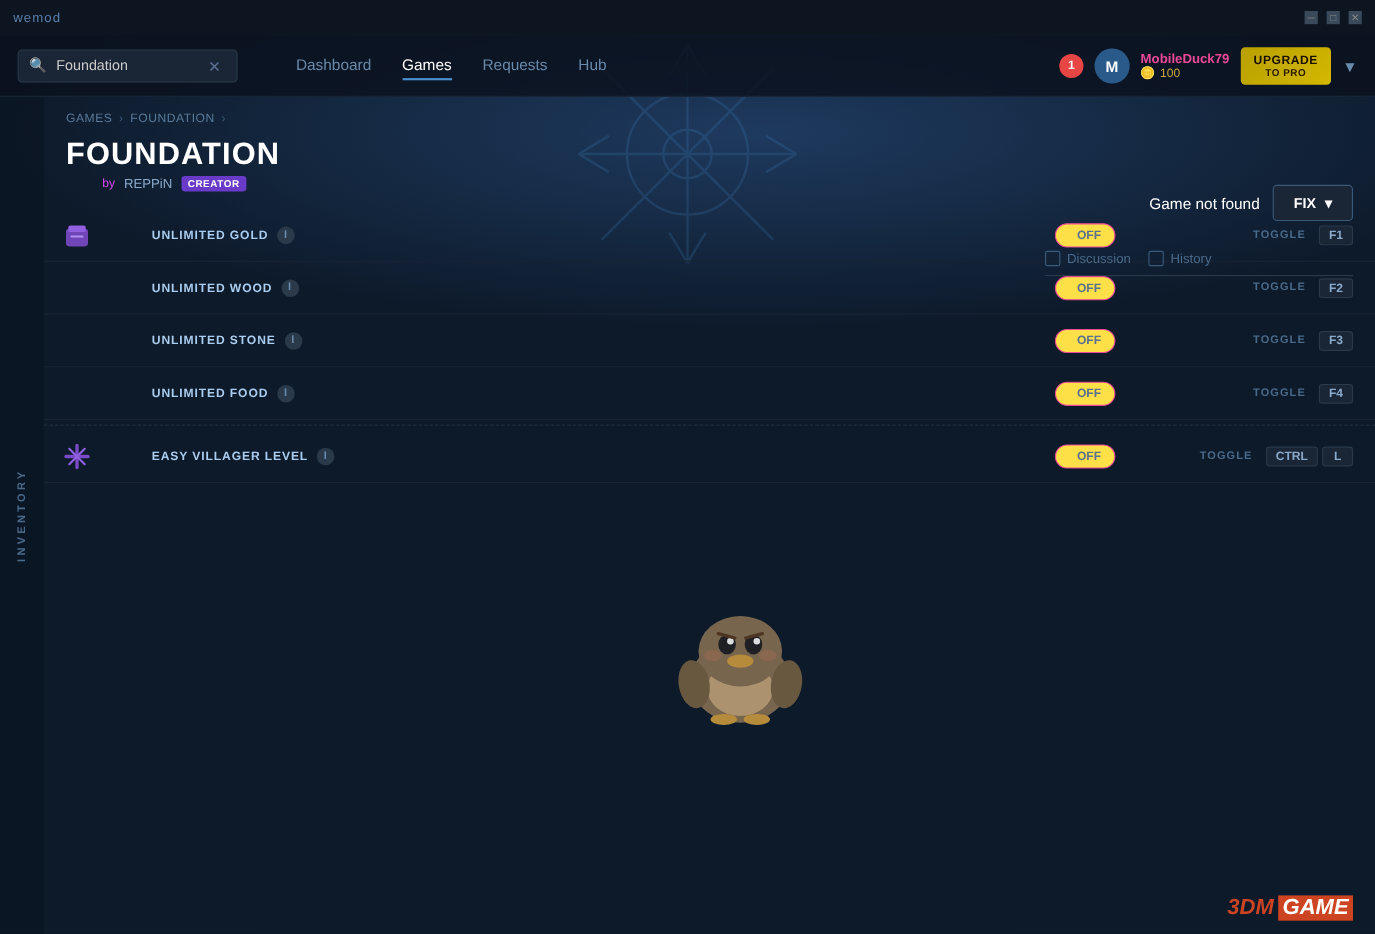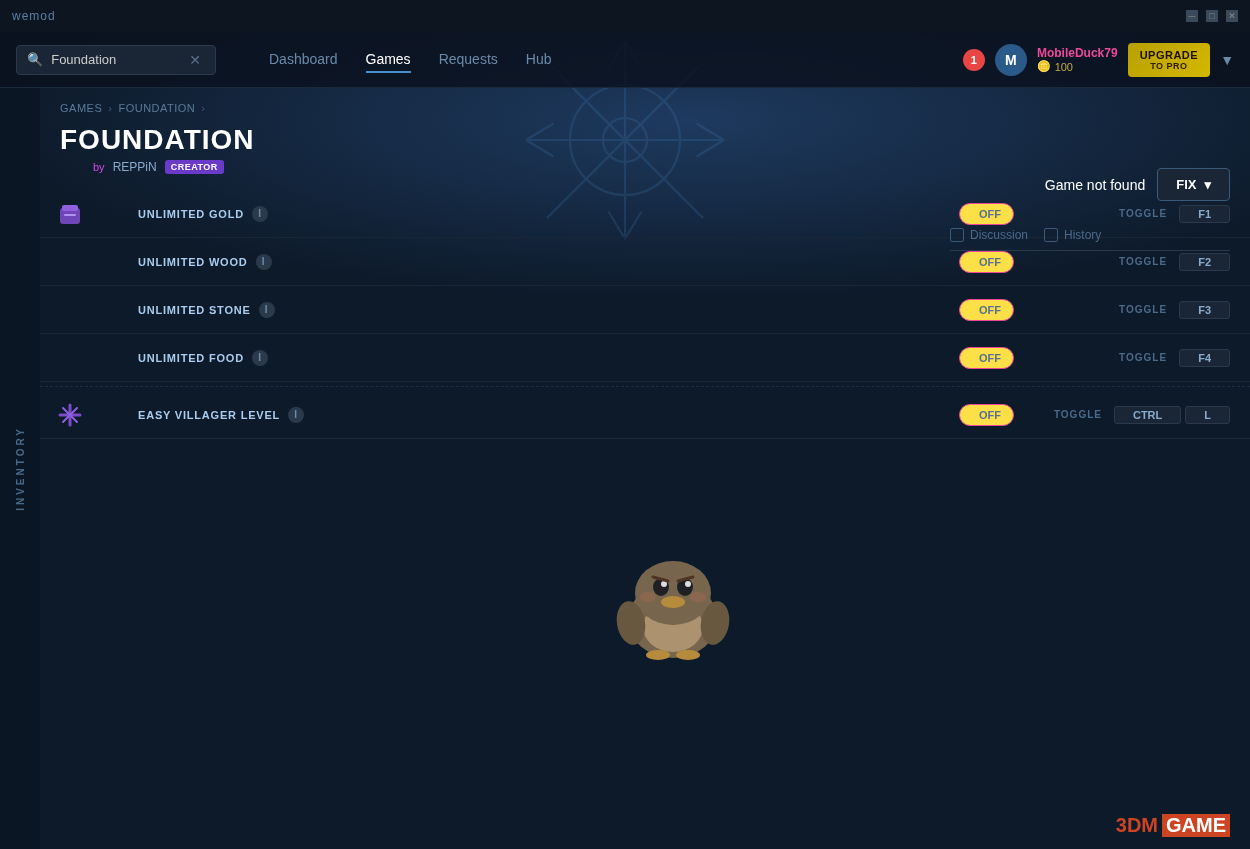--- a/index.html
+++ b/index.html
@@ -459,21 +459,21 @@
       color: #4a6a8a;
       font-weight: 600;
       letter-spacing: 1px;
       margin-right: 8px;
     }
 
     .key-badge {
       background: #1a2535;
       border: 1px solid #2a3a4a;
       border-radius: 3px;
-      padding: 2px 18px;
+      padding: 2px 8px;
       font-size: 11px;
       font-weight: 600;
       color: #8aaacc;
       min-width: 28px;
       text-align: center;
     }
 
     .divider-dashed {
       border: none;
       border-top: 1px dashed #1e2e3e;
@@ -492,20 +492,21 @@
 
     
     .watermark {
       position: absolute;
       bottom: 12px;
       right: 20px;
       z-index: 20;
       display: flex;
       align-items: center;
       gap: 4px;
+      font-style: italic;
     }
   </style>
 </head>
 <body>
 
 <div class="bg-hero"></div>
 
 <svg class="bg-shape" viewBox="0 0 200 200" xmlns="http://www.w3.org/2000/svg">
   <g stroke="#4a8fcc" stroke-width="2" fill="none" opacity="0.6">
     <line x1="100" y1="10" x2="100" y2="190"></line>

